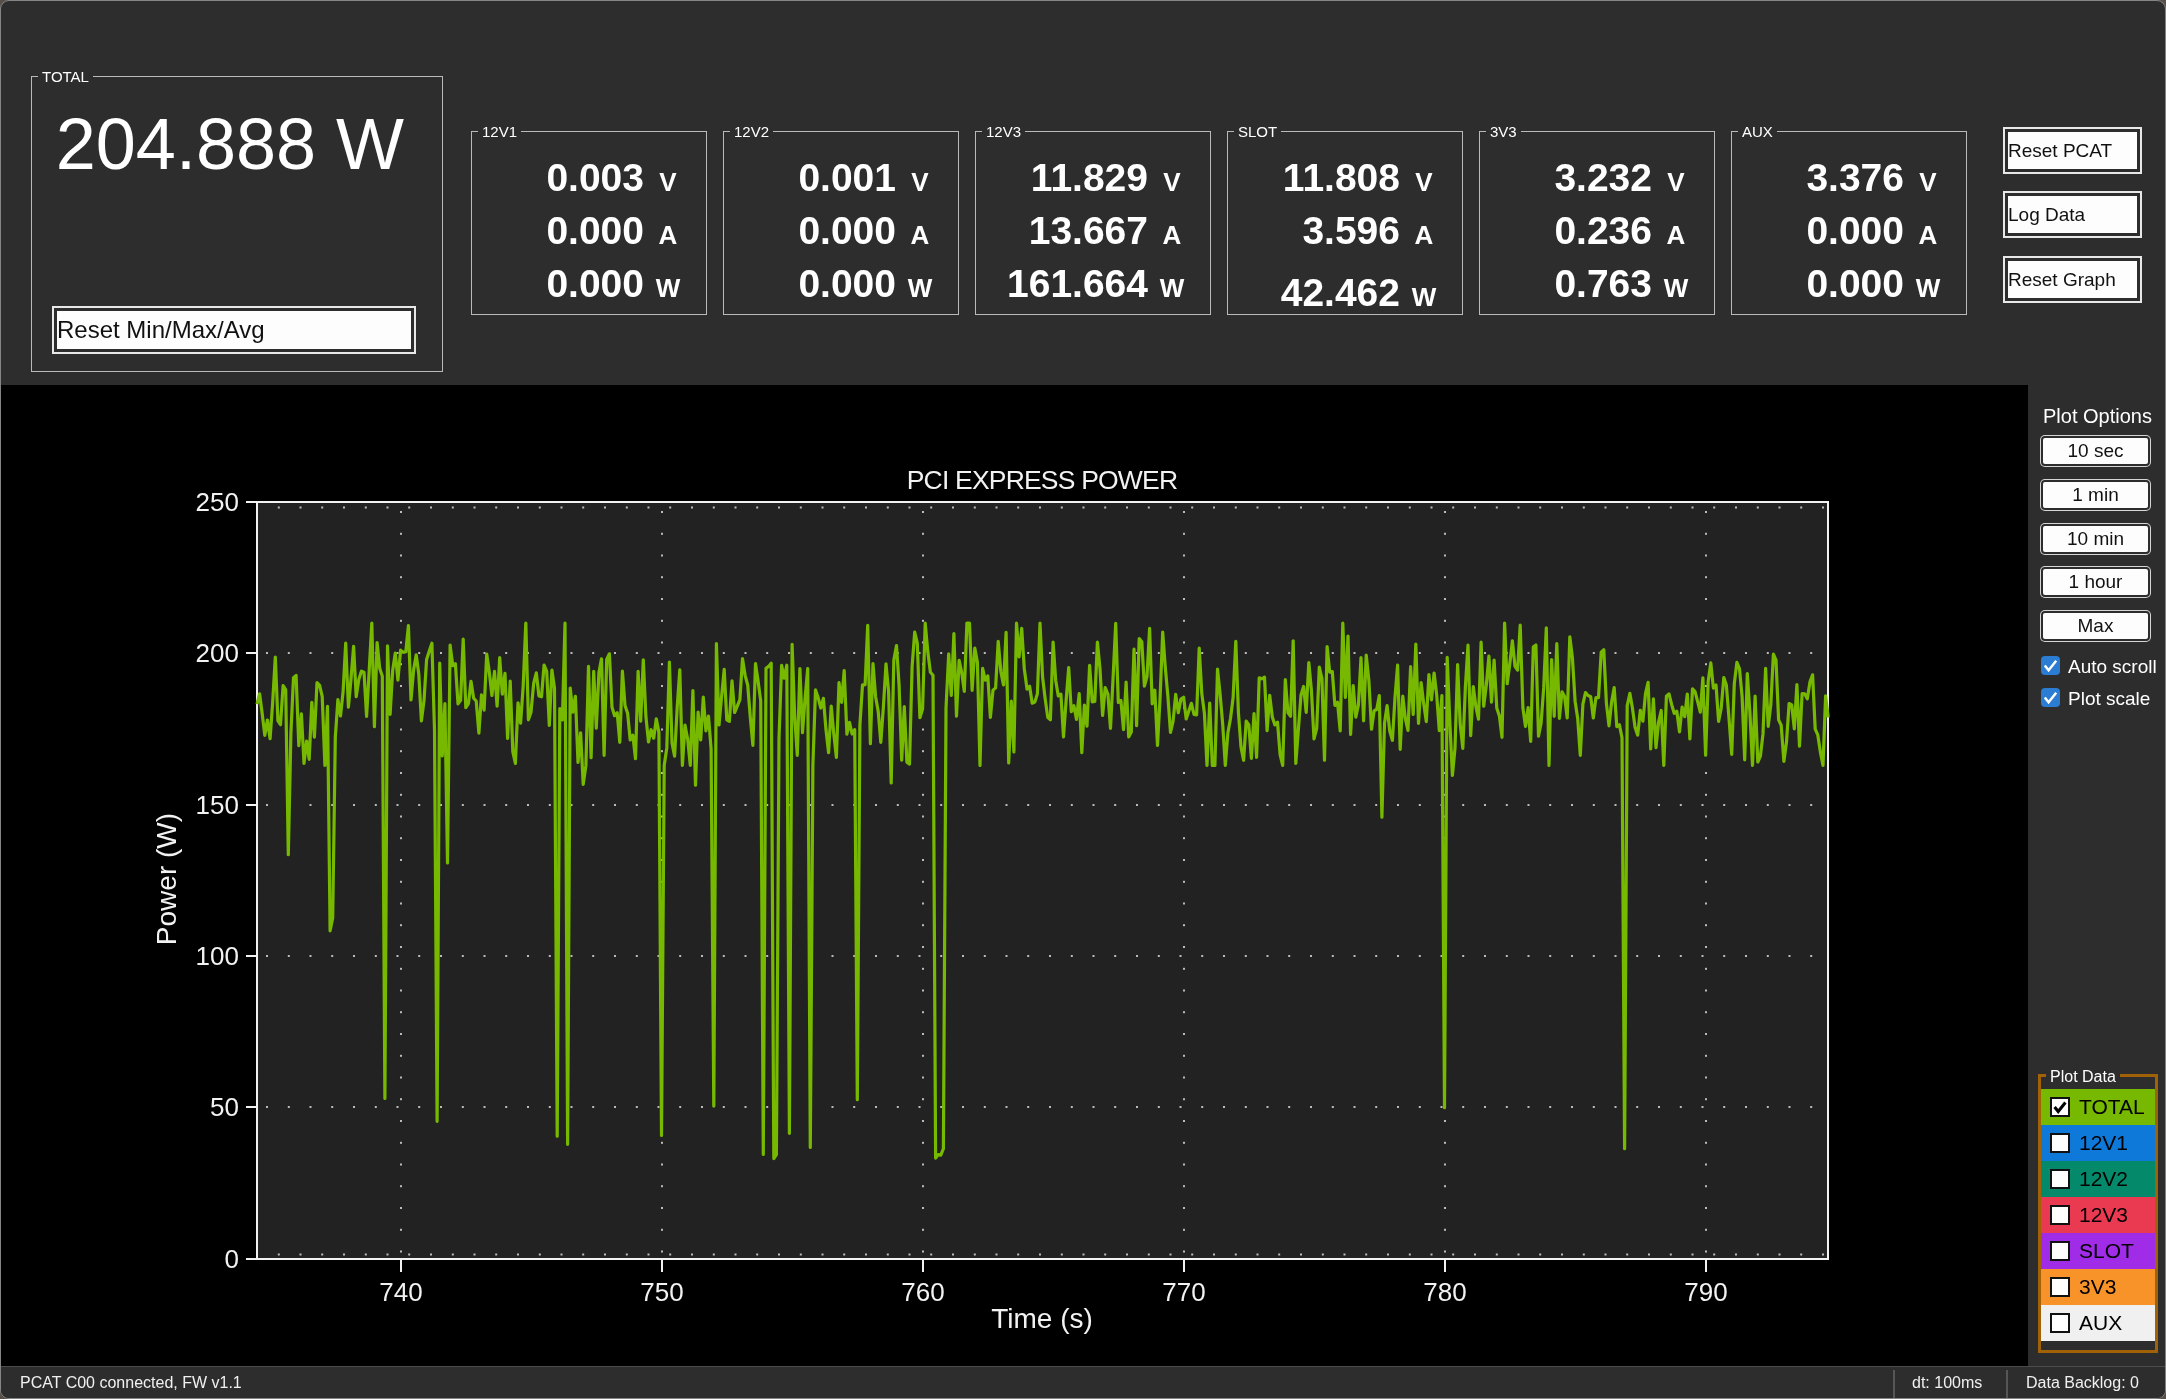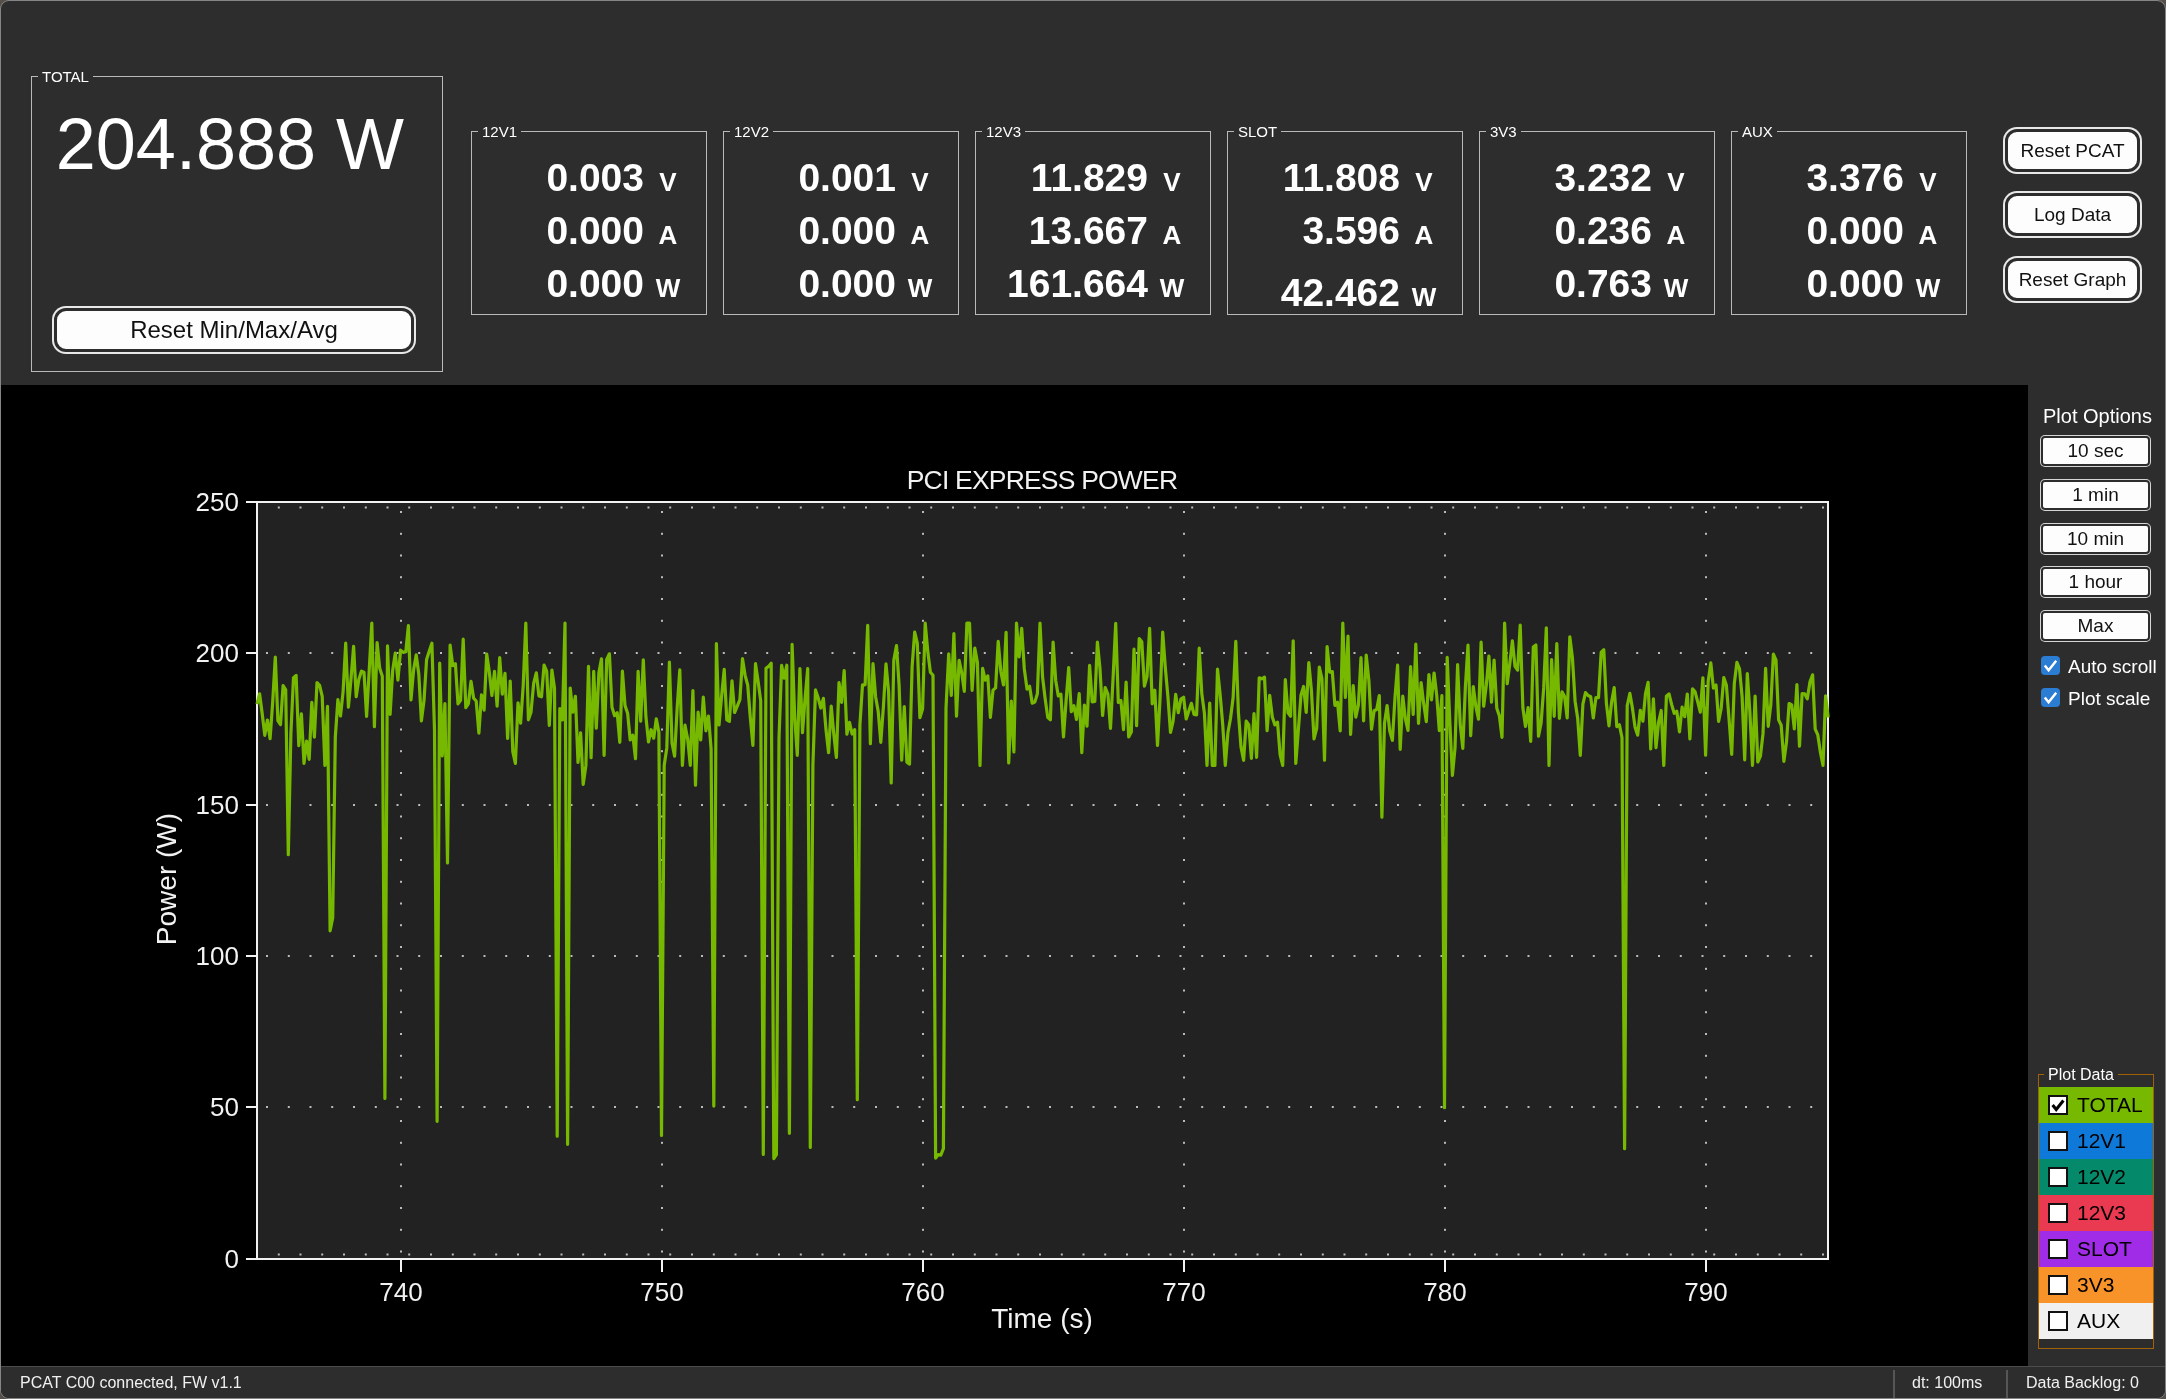--- a/index.html
+++ b/index.html
@@ -4,27 +4,27 @@
 #win{position:absolute;left:0;top:0;width:2164px;height:1397px;border:1px solid #858585;border-radius:9px;overflow:hidden;background:#2d2d2d;}
 #tbar{position:absolute;left:0;top:0;width:100%;height:46px;background:linear-gradient(90deg,#f6f6f5 0%,#eef3f6 55%,#e7f1f8 100%);}
 #tbar .txt{position:absolute;left:47px;top:12px;font-size:18px;color:#191919;}
 .wbtn{position:absolute;top:0;width:46px;height:46px;}
 #panel{position:absolute;left:0;top:46px;width:100%;height:338px;background:#2d2d2d;}
 .gbox{position:absolute;border:1px solid #b9b9b9;color:#fff;}
 .glab{position:absolute;top:-10px;left:6px;background:#2d2d2d;padding:0 4px;font-size:15px;line-height:19px;color:#fff;}
 .vrow{position:absolute;right:14px;width:210px;height:52px;line-height:52px;text-align:right;font-weight:bold;}
 .val{font-size:39px;color:#fff;}
 .unit{display:inline-block;width:48px;font-size:26px;color:#fff;text-align:center;}
-.btn{position:absolute;background:#fdfdfd;border:3px solid #2d2d2d;box-shadow:0 0 0 2px #e8e8e8;border-radius:12px;color:#111;text-align:center;}
+.btn{position:absolute;background:#fdfdfd;border:3px solid #2d2d2d;box-shadow:0 0 0 2px #e8e8e8;border-radius:0;color:#111;text-align:left;}
 #graph{position:absolute;left:0;top:384px;width:2027px;height:981px;background:#000;}
 #side{position:absolute;left:2027px;top:384px;width:139px;height:981px;background:#2d2d2d;color:#fff;}
 .sbtn{position:absolute;left:13px;width:105px;height:26px;background:#fdfdfd;border:2px solid #2d2d2d;box-shadow:0 0 0 1px #d5d5d5;border-radius:4px;color:#111;font-size:19px;text-align:center;line-height:26px;}
 .cbx{position:absolute;left:13px;width:19px;height:19px;background:#2b7cd3;border-radius:4px;}
 .cbl{position:absolute;left:40px;font-size:19px;color:#fff;}
-#pdata{position:absolute;left:10px;top:689px;width:114px;height:273px;border:1px solid #a16207;}
+#pdata{position:absolute;left:10px;top:689px;width:114px;height:273px;border:3px solid #a16207;}
 #pdata .glab{left:5px;font-size:16px;}
 .prow{position:relative;width:100%;height:36px;}
 .pbox{position:absolute;left:9px;top:8px;width:16px;height:16px;background:#fff;border:2px solid #111;}
 .ck{position:absolute;left:-1px;top:-1px;width:18px;height:18px;}
 .plab{position:absolute;left:38px;top:6px;font-size:21px;color:#000;}
 #sbar{position:absolute;left:0;top:1365px;width:100%;height:34px;background:#2d2d2d;border-top:1px solid #4c4c4c;color:#f0f0f0;font-size:16px;}
 .sep{position:absolute;top:3px;width:2px;height:28px;background:#565656;}
 </style></head><body>
 <div id="win">
  <div id="panel">

